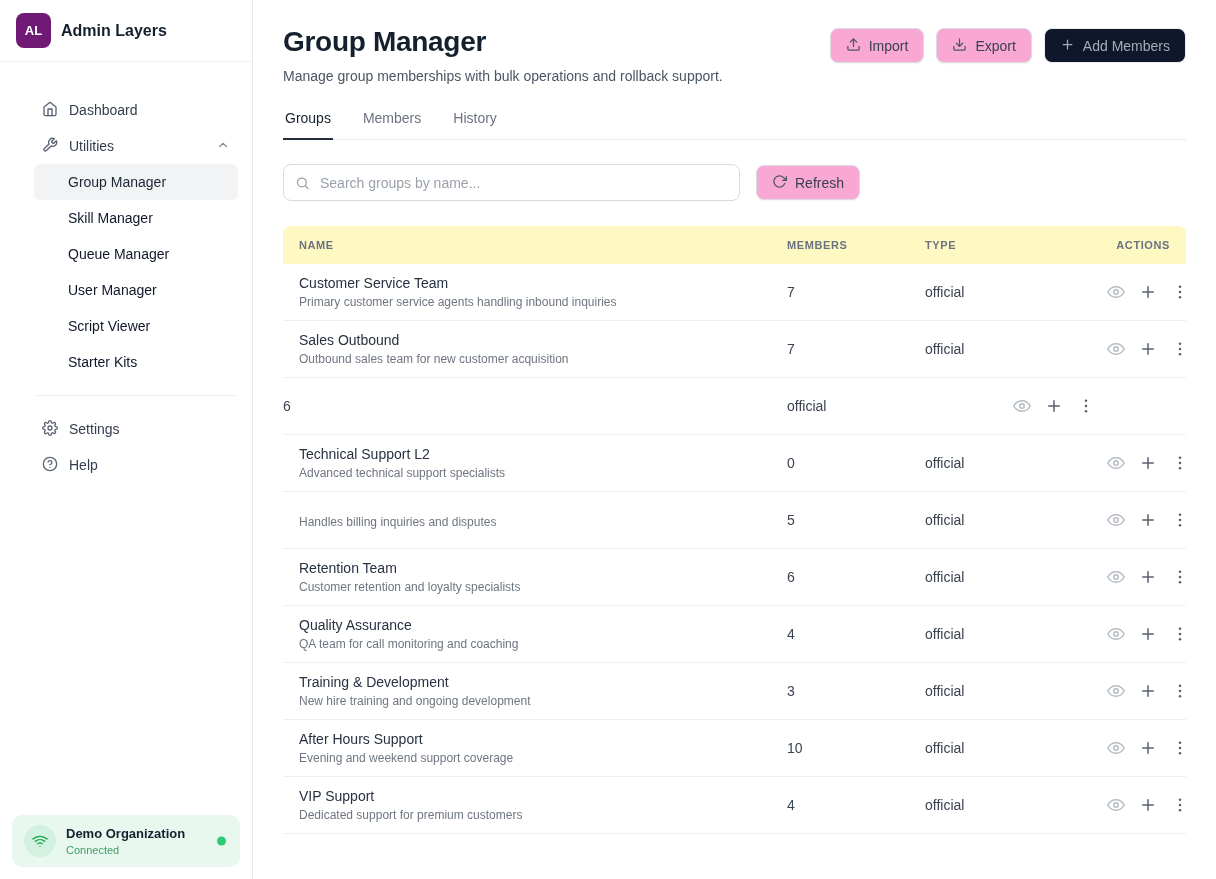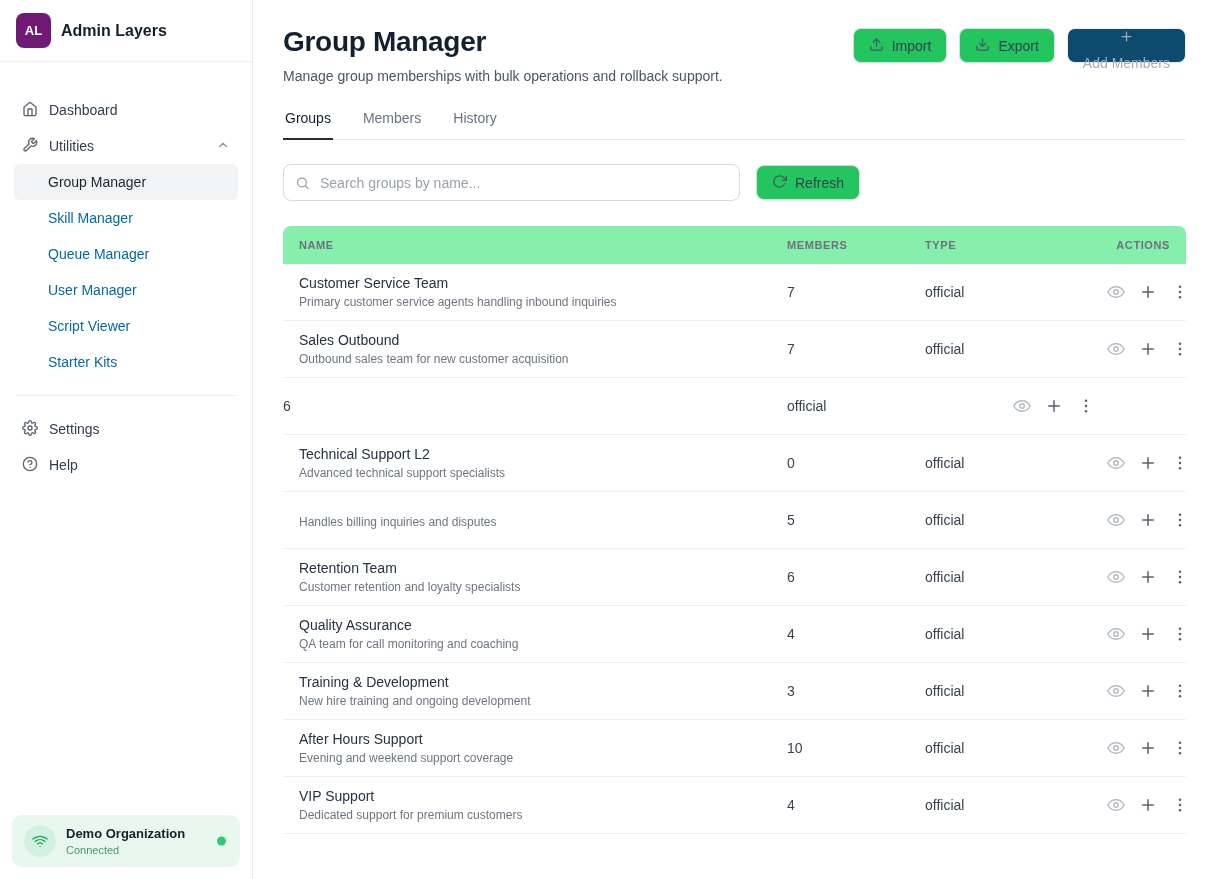--- a/index.html
+++ b/index.html
@@ -5,59 +5,59 @@
   * { margin:0; padding:0; box-sizing:border-box; }
   html,body{ width:1216px; height:879px; }
   body{ font-family:"Liberation Sans", sans-serif; background:#fff; color:#111827; overflow:hidden; }
   .app{ display:flex; width:1216px; height:879px; }
 
   
   .sidebar{ width:253px; min-width:253px; border-right:1px solid #e7e9ec; display:flex; flex-direction:column; background:#fff; }
   .sidebar-header{ display:flex; align-items:center; gap:10px; padding:0 16px; height:62px; border-bottom:1px solid #f0f1f3; }
   .logo{ width:35px; height:35px; background:#701a75; border-radius:8px; color:#fff; font-weight:700; font-size:13px; display:flex; align-items:center; justify-content:center; }
   .app-title{ font-size:16px; font-weight:700; color:#15202e; }
-  .nav{ padding-top:30px; flex:1; }
+  .nav{ padding-top:30px; flex:1;margin-left:20px; }
   .nav-item{ display:flex; align-items:center; gap:11px; height:36px; margin:0 12px; padding:0 10px; border-radius:6px; font-size:14px; color:#333d4d; cursor:pointer; }
   .nav-item svg{ width:16px; height:16px; color:#5b6472; flex:none; }
   .nav-item .chev{ margin-left:auto; }
   .nav-item .chev svg{ width:14px; height:14px; color:#8a919c; }
-  .subnav-item{ height:36px; display:flex; align-items:center; margin:0 14px; padding-left:34px; border-radius:6px; font-size:14px; color:#0369a1; cursor:pointer; }
+  .subnav-item{ height:36px; display:flex; align-items:center; margin:0 14px; padding-left:34px; border-radius:6px; font-size:14px; color:#0f172a; cursor:pointer; }
   .subnav-item.active{ background:#f1f3f5; color:#1c2633; font-weight:500; }
   .nav-divider{ height:1px; background:#eceef1; margin:15px 16px; }
 
   .org-card{ margin:12px; padding:10px 12px; background:#e9f8ef; border-radius:10px; display:flex; align-items:center; gap:10px; position:relative; }
   .org-avatar{ width:32px; height:32px; border-radius:50%; background:#d3f1e0; display:flex; align-items:center; justify-content:center; flex:none; }
   .org-avatar svg{ width:16px; height:16px; color:#16a34a; }
   .org-name{ font-size:13px; font-weight:600; color:#14202e; }
   .org-status{ font-size:11px; color:#3f9f66; margin-top:3px; }
   .org-dot{ position:absolute; right:14px; top:50%; transform:translateY(-50%); width:9px; height:9px; border-radius:50%; background:#2ecc71; }
 
   
   .main{ flex:1; padding:26px 30px 0 30px; overflow:hidden; }
   .main-header{ display:flex; justify-content:space-between; align-items:flex-start; }
   .page-title{ font-size:28px; font-weight:700; color:#15202e; letter-spacing:-0.3px; }
   .page-subtitle{ font-size:14px; color:#4b5563; margin-top:10px; }
   .header-actions{ display:flex; gap:12px; margin-top:2px; }
-  .btn{ display:inline-flex; align-items:center; gap:8px; height:35px; padding:0 15px; border:1px solid #d9dde2; border-radius:8px; background:#22c55e; font-size:14px; font-weight:500; color:#374151; font-family:inherit; cursor:pointer; box-shadow:0 1px 2px rgba(16,24,40,.05); }
+  .btn{ display:inline-flex; align-items:center; gap:8px; height:35px; padding:0 15px; border:1px solid #d9dde2; border-radius:8px; background:#f9a8d4; font-size:14px; font-weight:500; color:#374151; font-family:inherit; cursor:pointer; box-shadow:0 1px 2px rgba(16,24,40,.05); }
   .btn svg{ width:15px; height:15px; color:#4b5563; }
-  .btn.disabled{ background:#0c4a6e; border-color:#eaecef; color:#a5adb8; box-shadow:none; cursor:default;flex-direction:column; }
+  .btn.disabled{ background:#0f172a; border-color:#eaecef; color:#a5adb8; box-shadow:none; cursor:default; }
   .btn.disabled svg{ color:#a5adb8; }
 
   .tabs{ display:flex; gap:28px; margin-top:20px; border-bottom:1px solid #e7e9ec; }
   .tab{ font-size:14px; font-weight:500; color:#6b7280; padding:6px 2px 12px; cursor:pointer; }
   .tab.active{ color:#15202e; border-bottom:2px solid #232d3b; margin-bottom:-1px; }
 
   .toolbar{ display:flex; align-items:center; gap:16px; margin-top:24px; }
   .search-box{ position:relative; width:457px; }
   .search-box svg{ position:absolute; left:12px; top:50%; transform:translateY(-50%); width:15px; height:15px; color:#9aa1ab; }
   .search-input{ width:100%; height:37px; border:1px solid #d7dbe0; border-radius:8px; padding:0 12px 0 36px; font-size:14px; font-family:inherit; color:#111827; outline:none; background:#fff; }
   .search-input::placeholder{ color:#9aa1ab; }
 
   .table{ margin-top:25px; }
-  .thead{ display:grid; grid-template-columns:504px 138px 182px 1fr; background:#86efac; border-radius:8px 8px 0 0; height:38px; align-items:center; }
+  .thead{ display:grid; grid-template-columns:504px 138px 182px 1fr; background:#fef9c3; border-radius:8px 8px 0 0; height:38px; align-items:center; }
   .th{ font-size:11px; font-weight:700; letter-spacing:.6px; color:#6b7280; text-transform:uppercase; }
   .th.name{ padding-left:16px; }
   .th.actions{ text-align:right; padding-right:16px; }
   .row{ display:grid; grid-template-columns:504px 138px 182px 1fr; align-items:center; height:57px; border-bottom:1px solid #edeff2; background:#fff; }
   .cell-name{ padding-left:16px; }
   .group-name{ font-size:14px; font-weight:500; color:#273141; }
   .group-desc{ font-size:12px; color:#6e7681; margin-top:4px; }
   .cell-members,.cell-type{ font-size:14px; color:#3a4350; }
   .cell-actions{ display:flex; justify-content:flex-end; align-items:center; gap:14px; padding-right:12px; }
   .icon-btn{ width:18px; height:18px; display:flex; align-items:center; justify-content:center; cursor:pointer; background:none; border:none; padding:0; }

